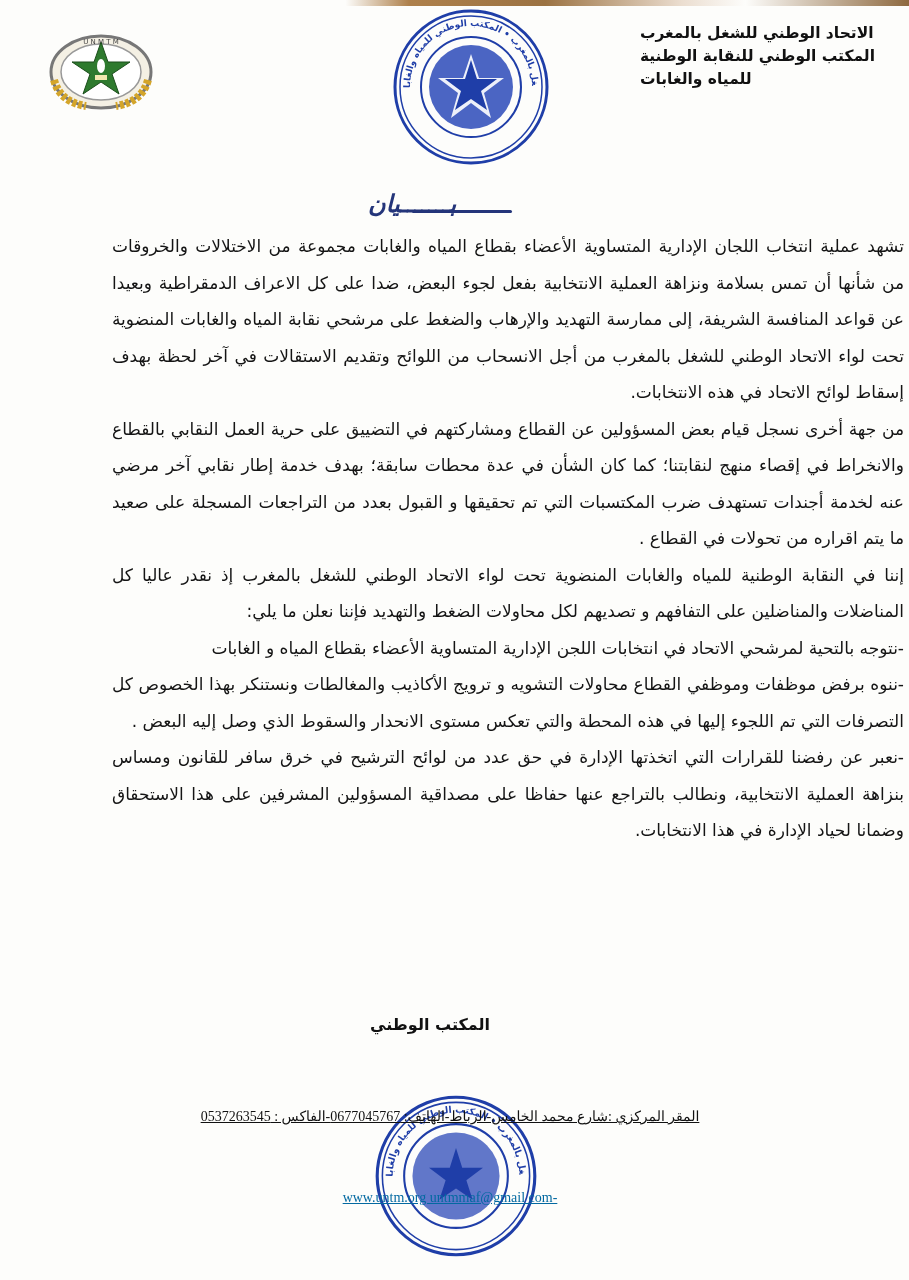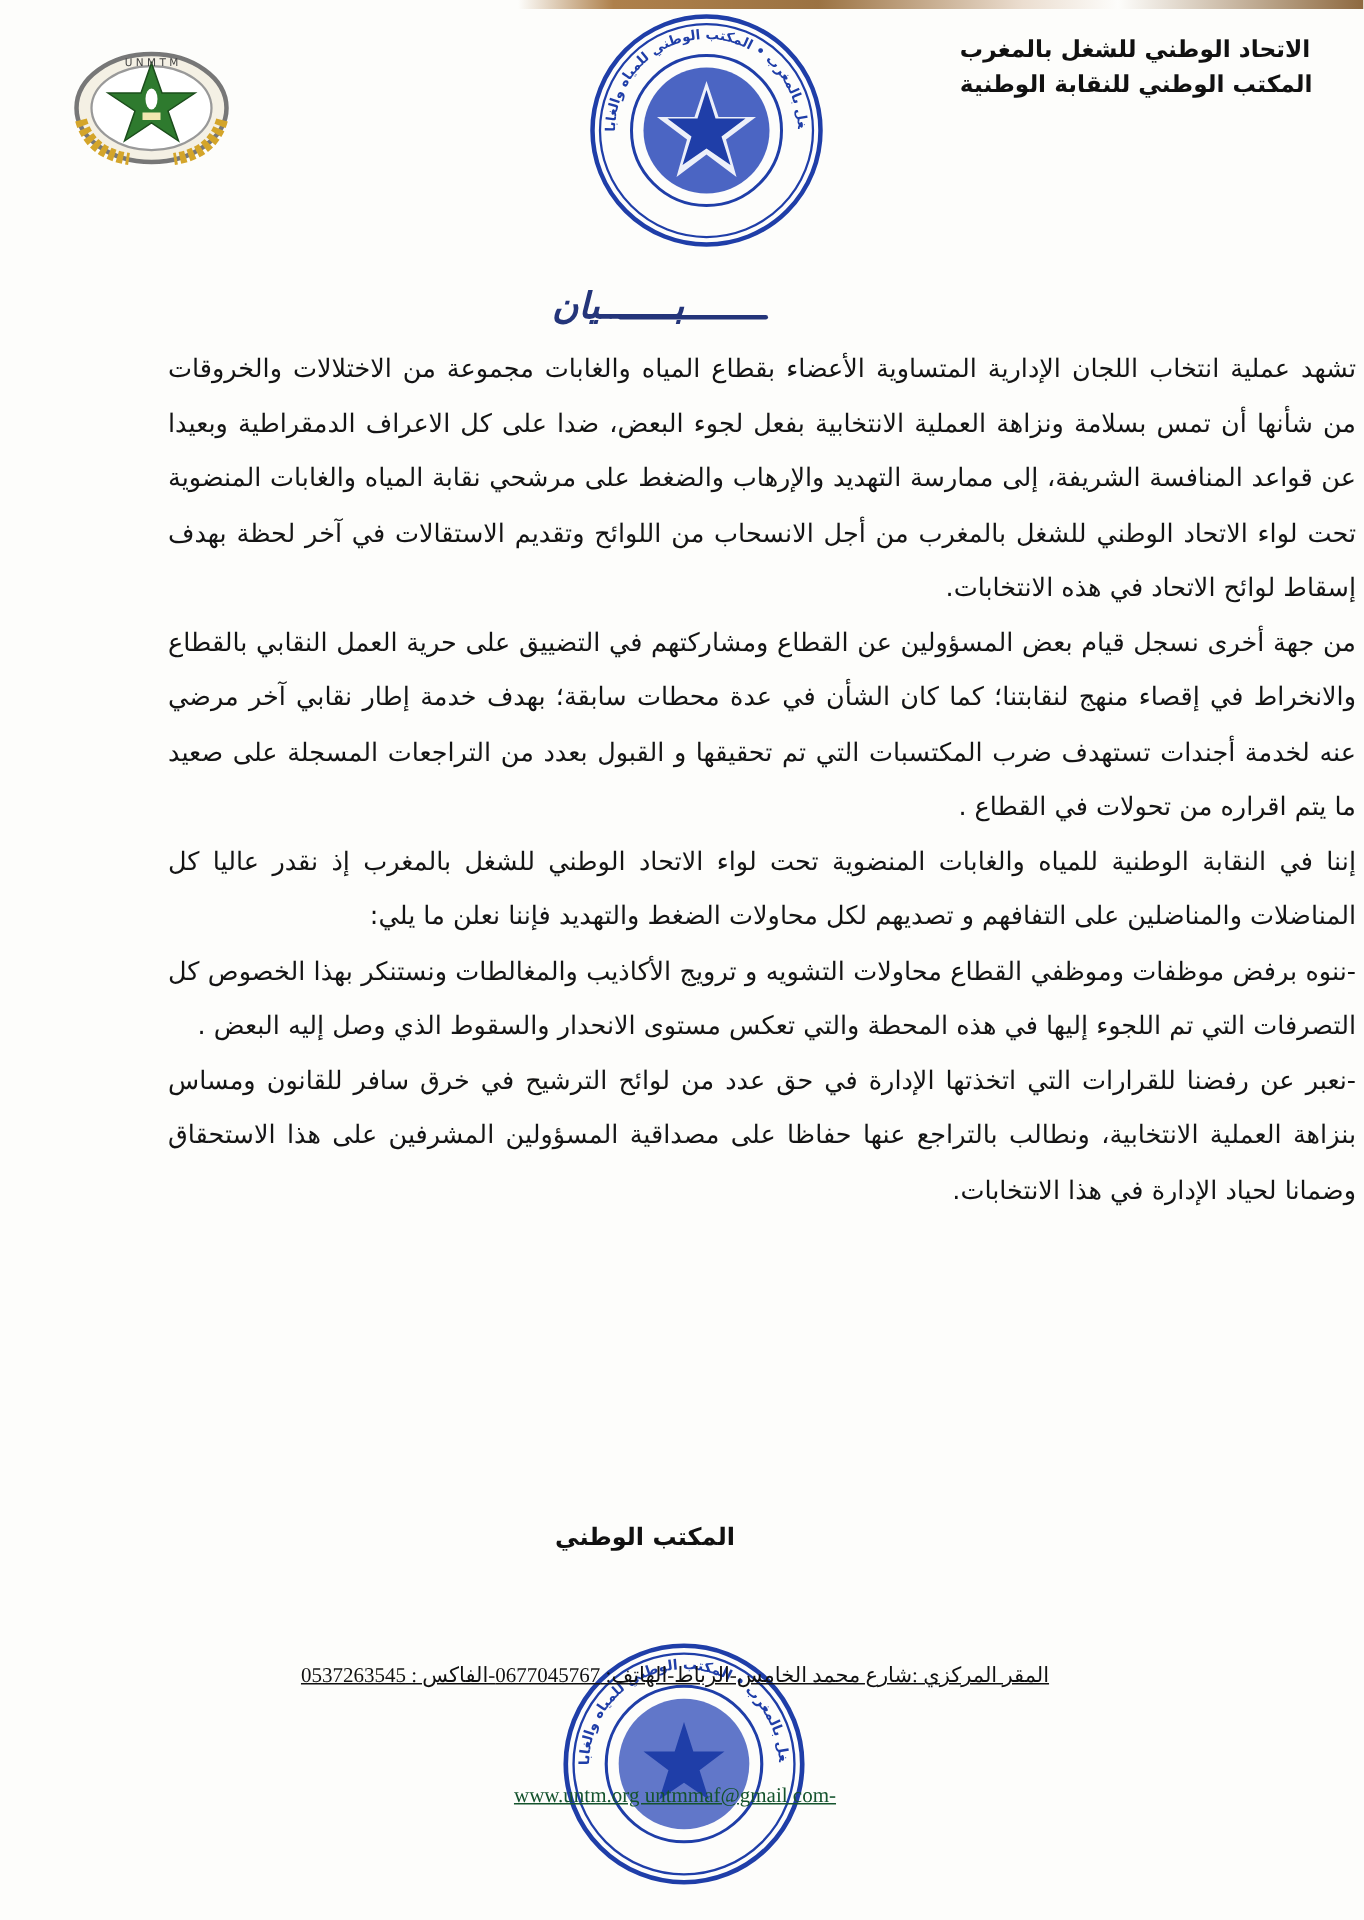--- a/index.html
+++ b/index.html
@@ -47,32 +47,33 @@
   .stamp-bottom { position: absolute; left: 372px; top: 1092px; width: 168px; height: 168px; }
   .footer-address {
     position: absolute; left: 200px; top: 1108px; width: 500px;
     direction: rtl; text-align: center;
     font-family: "Liberation Serif", serif; font-size: 14px; color: #111;
     text-decoration: underline;
   }
   .footer-web {
     position: absolute; left: 200px; top: 1190px; width: 500px;
     text-align: center;
-    font-family: "Liberation Serif", serif; font-size: 14px; color: #14532d;
+    font-family: "Liberation Serif", serif; font-size: 14px; color: #0369a1;
     text-decoration: underline;
   }
 </style>
 </head>
 <body>
 
 <div class="top-edge"></div>
 
 <div class="header-text">
   <div>الاتحاد الوطني للشغل بالمغرب</div>
   <div>المكتب الوطني للنقابة الوطنية</div>
+  <div>للمياه والغابات</div>
 </div>
 
 <svg class="logo-left" viewBox="0 0 110 82">
   <ellipse cx="55" cy="42" rx="50" ry="36" fill="#f4f0e4" stroke="#777" stroke-width="3"></ellipse>
   <ellipse cx="55" cy="42" rx="40" ry="28" fill="#ffffff" stroke="#999" stroke-width="1.5"></ellipse>
   <path d="M8,50 Q14,72 40,76" fill="none" stroke="#d4a52a" stroke-width="8" stroke-dasharray="4 2"></path>
   <path d="M102,50 Q96,72 70,76" fill="none" stroke="#d4a52a" stroke-width="8" stroke-dasharray="4 2"></path>
   <polygon points="55,12 62,32 84,32 66,44 73,64 55,52 37,64 44,44 26,32 48,32" fill="#2e7a2e" stroke="#1b4d1b" stroke-width="1"></polygon>
   <ellipse cx="55" cy="36" rx="4" ry="7" fill="#ffffff"></ellipse>
   <rect x="49" y="45" width="12" height="5" fill="#f2e7b0"></rect>
@@ -94,20 +95,21 @@
 
 <div class="title">
   <div class="line"></div>
   <span class="word">بـــــــيان</span>
 </div>
 
 <div class="body-text">
   <p>تشهد عملية انتخاب اللجان الإدارية المتساوية الأعضاء بقطاع المياه والغابات مجموعة من الاختلالات والخروقات من شأنها أن تمس بسلامة ونزاهة العملية الانتخابية بفعل لجوء البعض، ضدا على كل الاعراف الدمقراطية وبعيدا عن قواعد المنافسة الشريفة، إلى ممارسة التهديد والإرهاب والضغط على مرشحي نقابة المياه والغابات المنضوية تحت لواء الاتحاد الوطني للشغل بالمغرب من أجل الانسحاب من اللوائح وتقديم الاستقالات في آخر لحظة بهدف إسقاط لوائح الاتحاد في هذه الانتخابات.</p>
   <p>من جهة أخرى نسجل قيام بعض المسؤولين عن القطاع ومشاركتهم في التضييق على حرية العمل النقابي بالقطاع والانخراط في إقصاء منهج لنقابتنا؛ كما كان الشأن في عدة محطات سابقة؛ بهدف خدمة إطار نقابي آخر مرضي عنه لخدمة أجندات تستهدف ضرب المكتسبات التي تم تحقيقها و القبول بعدد من التراجعات المسجلة على صعيد ما يتم اقراره من تحولات في القطاع .</p>
   <p>إننا في النقابة الوطنية للمياه والغابات المنضوية تحت لواء الاتحاد الوطني للشغل بالمغرب إذ نقدر عاليا كل المناضلات والمناضلين على التفافهم و تصديهم لكل محاولات الضغط والتهديد فإننا نعلن ما يلي:</p>
+  <p>-نتوجه بالتحية لمرشحي الاتحاد في انتخابات اللجن الإدارية المتساوية الأعضاء بقطاع المياه و الغابات</p>
   <p>-ننوه برفض موظفات وموظفي القطاع محاولات التشويه و ترويج الأكاذيب والمغالطات ونستنكر بهذا الخصوص كل التصرفات التي تم اللجوء إليها في هذه المحطة والتي تعكس مستوى الانحدار والسقوط الذي وصل إليه البعض .</p>
   <p>-نعبر عن رفضنا للقرارات التي اتخذتها الإدارة في حق عدد من لوائح الترشيح في خرق سافر للقانون ومساس بنزاهة العملية الانتخابية، ونطالب بالتراجع عنها حفاظا على مصداقية المسؤولين المشرفين على هذا الاستحقاق وضمانا لحياد الإدارة في هذا الانتخابات.</p>
 </div>
 
 <div class="signature">المكتب الوطني</div>
 
 <svg class="stamp-bottom" viewBox="0 0 162 162">
   <circle cx="81" cy="81" r="76" fill="none" stroke="#1f3ea8" stroke-width="3"></circle>
   <circle cx="81" cy="81" r="71" fill="none" stroke="#1f3ea8" stroke-width="1.5"></circle>
   <circle cx="81" cy="81" r="50" fill="none" stroke="#1f3ea8" stroke-width="2"></circle>

